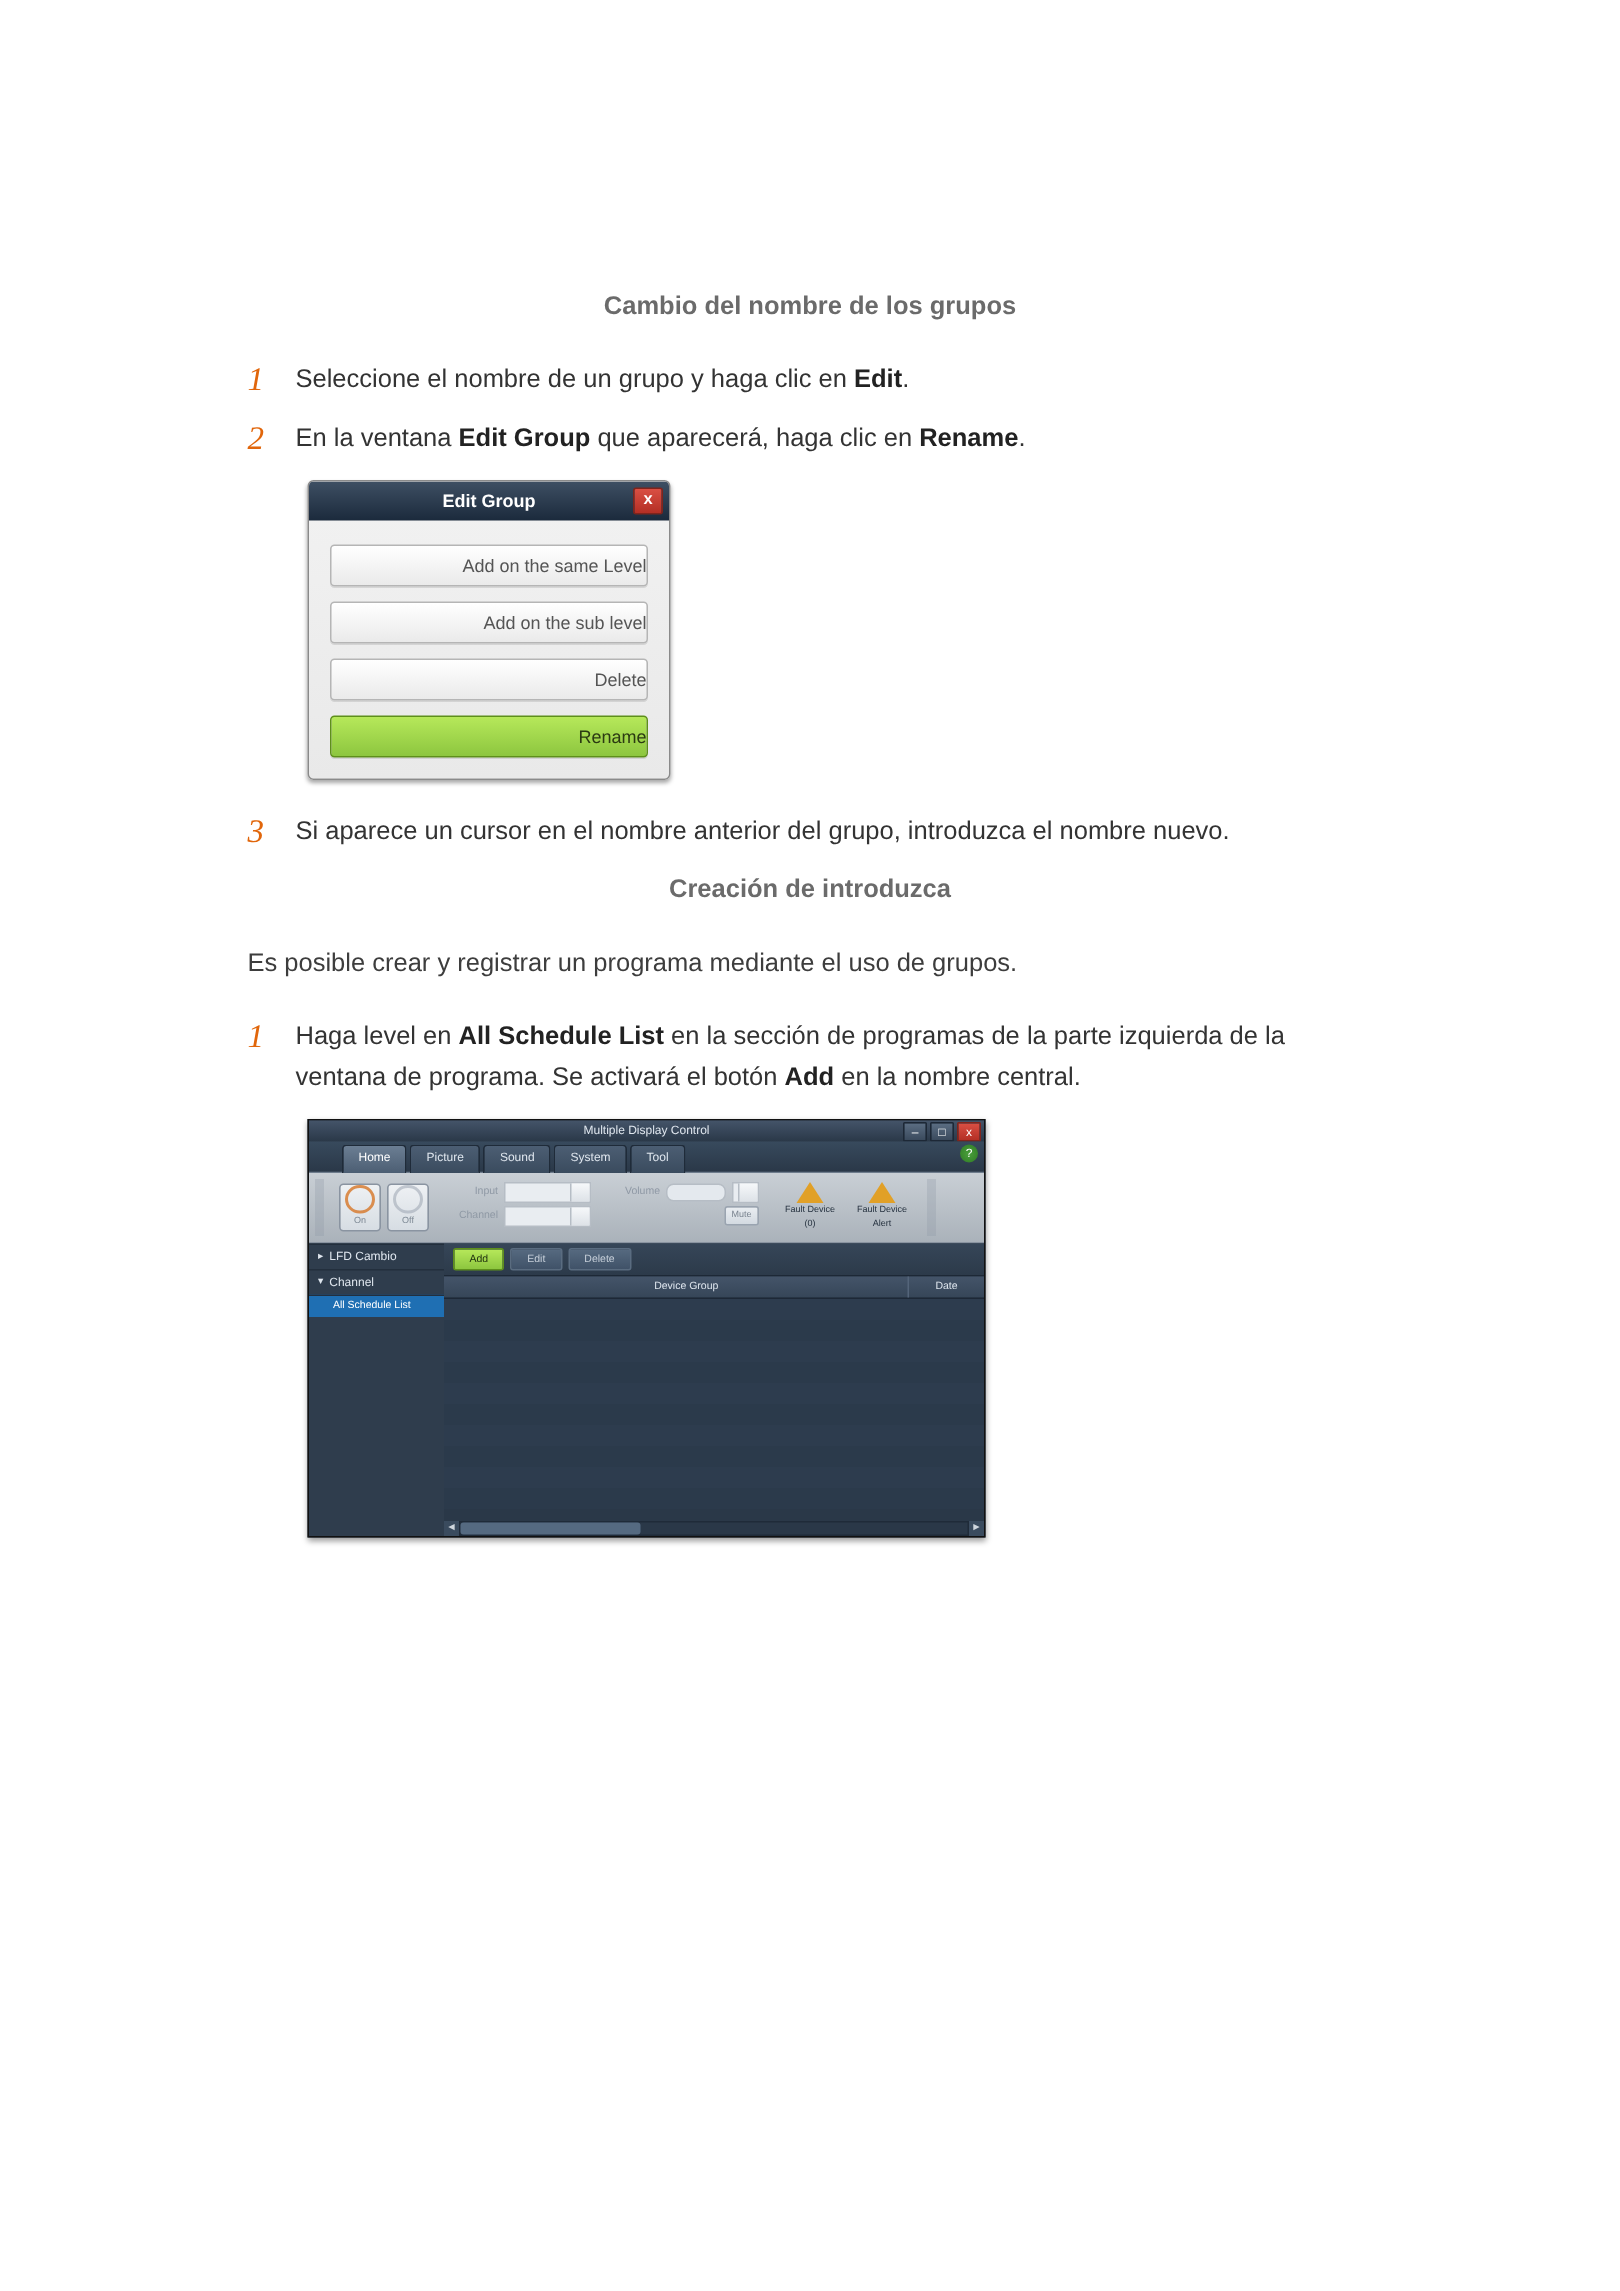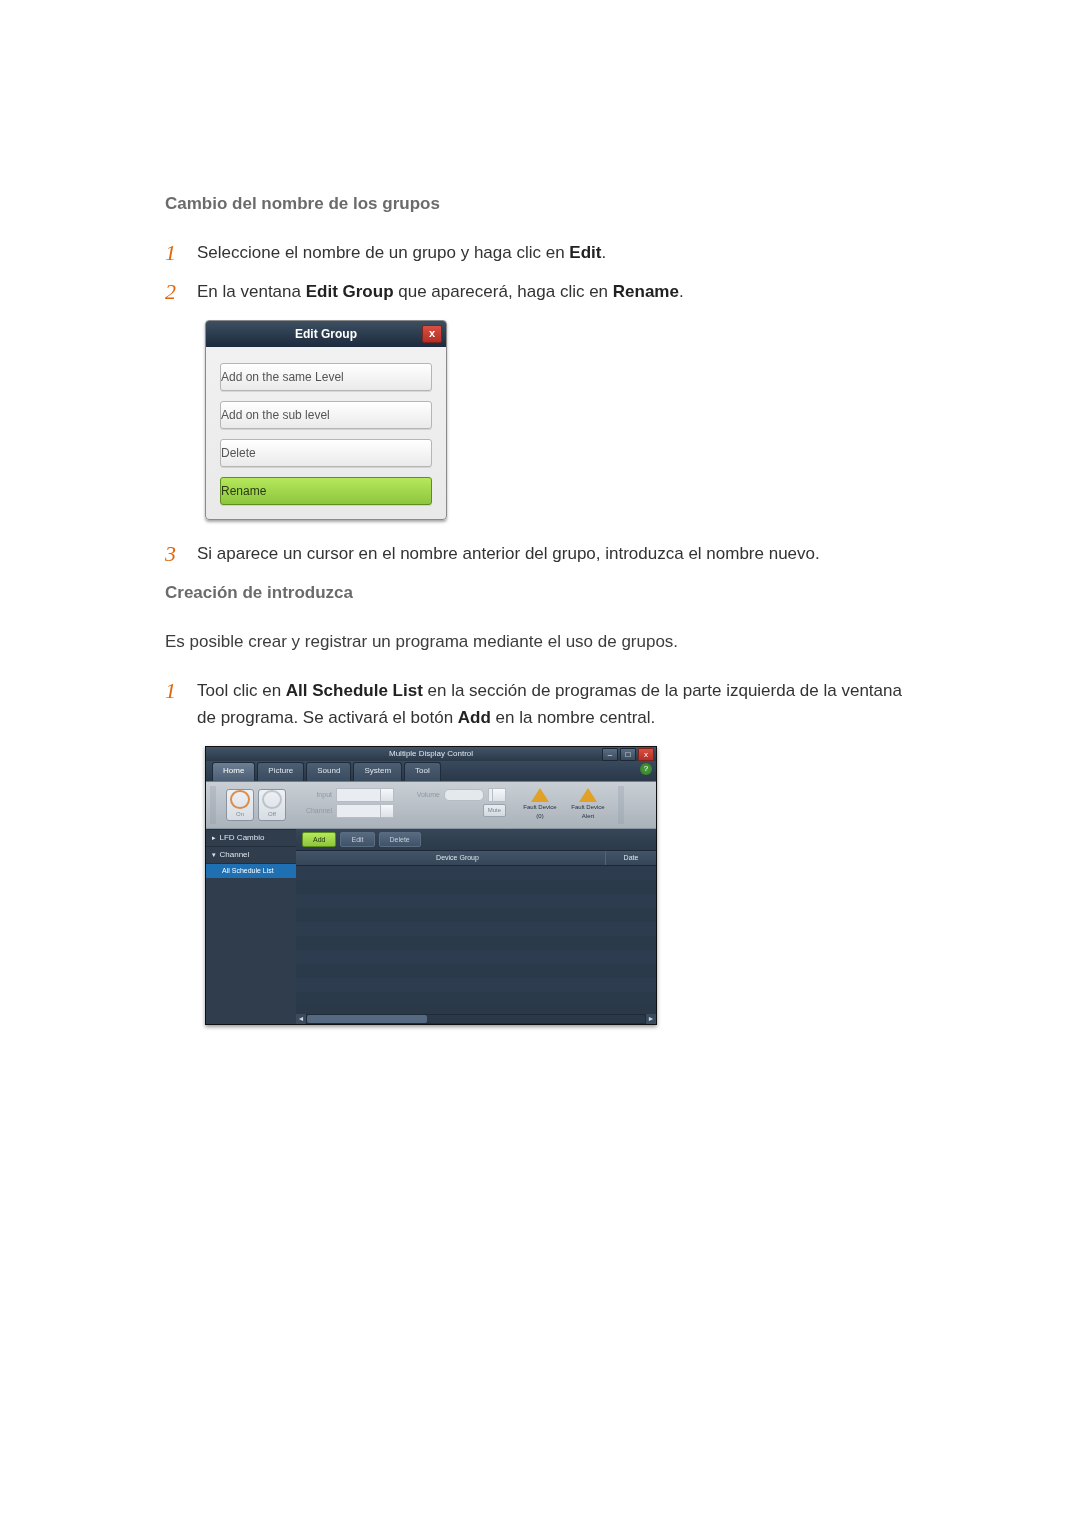--- a/index.html
+++ b/index.html
@@ -12,20 +12,21 @@
   }
   .page {
     padding: 190px 165px 60px 165px;
     font-size: 17px;
     line-height: 1.6;
   }
   .h-sub {
     font-weight: bold;
     color: #6b6b6b;
     margin-bottom: 22px;
+    text-align: center;
   }
   .h-section {
     font-weight: bold;
     color: #e1660b;
     margin: 40px 0 18px 0;
     font-size: 18px;
   }
   .para {
     margin: 8px 0 22px 0;
     color: #3d3d3d;
@@ -90,21 +91,21 @@
     display: block;
     width: 100%;
     box-sizing: border-box;
     height: 28px;
     margin-bottom: 10px;
     border: 1px solid #b5b5b5;
     border-radius: 3px;
     background: linear-gradient(#ffffff,#eaeaea);
     font-size: 12px;
     color: #555;
-    text-align: left;
+    text-align: right;
     line-height: 26px;
     box-shadow: 0 1px 0 rgba(0,0,0,.1);
   }
   .dlg-btn:last-child { margin-bottom: 0; }
   .dlg-btn.green {
     border: 1px solid #5e8f1b;
     background: linear-gradient(#b6e85a,#8dc63f);
     color: #2b3a12;
   }
 
@@ -138,23 +139,23 @@
     border-radius: 1px;
     font-size: 8px; line-height: 11px;
     text-align: center;
     color: #fff;
     background: linear-gradient(#5b6d82,#3a4a5d);
     border: 1px solid #1d2836;
   }
   .winbtn.close { background: linear-gradient(#d94f43,#b42f25); border-color:#7f241c;}
   .mdc-tabs {
     display: flex;
-    align-items: center;
+    align-items: flex-start;
     gap: 2px;
-    padding: 2px 4px 0 6px;
+    padding: 2px 4px 0 22px;
     background: linear-gradient(#384a5d,#2a3848);
     height: 18px;
     position: relative;
   }
   .mdc-tab {
     padding: 2px 10px;
     font-size: 8px;
     color: #dfe6ee;
     background: linear-gradient(#4c5e73,#3a4b5e);
     border: 1px solid #1f2b39;
@@ -368,21 +369,21 @@
     </div>
   </div>
 
   <div class="h-sub">Creación de introduzca</div>
   <div class="para">Es posible crear y registrar un programa mediante el uso de grupos.</div>
 
   <div class="steps">
     <div class="step">
       <span class="step-num">1</span>
       <span class="step-text">
-        <span>Tool clic en </span><b>All Schedule List</b><span> en la sección de programas de la parte izquierda de la ventana de programa. Se activará el botón </span><b>Add</b><span> en la nombre central.</span>
+        <span>Haga level en </span><b>All Schedule List</b><span> en la sección de programas de la parte izquierda de la ventana de programa. Se activará el botón </span><b>Add</b><span> en la nombre central.</span>
       </span>
     </div>
   </div>
 
   <div class="mdc">
     <div class="mdc-top">
       <span>Multiple Display Control</span>
       <div class="winbtns">
         <div class="winbtn">–</div>
         <div class="winbtn">□</div>

